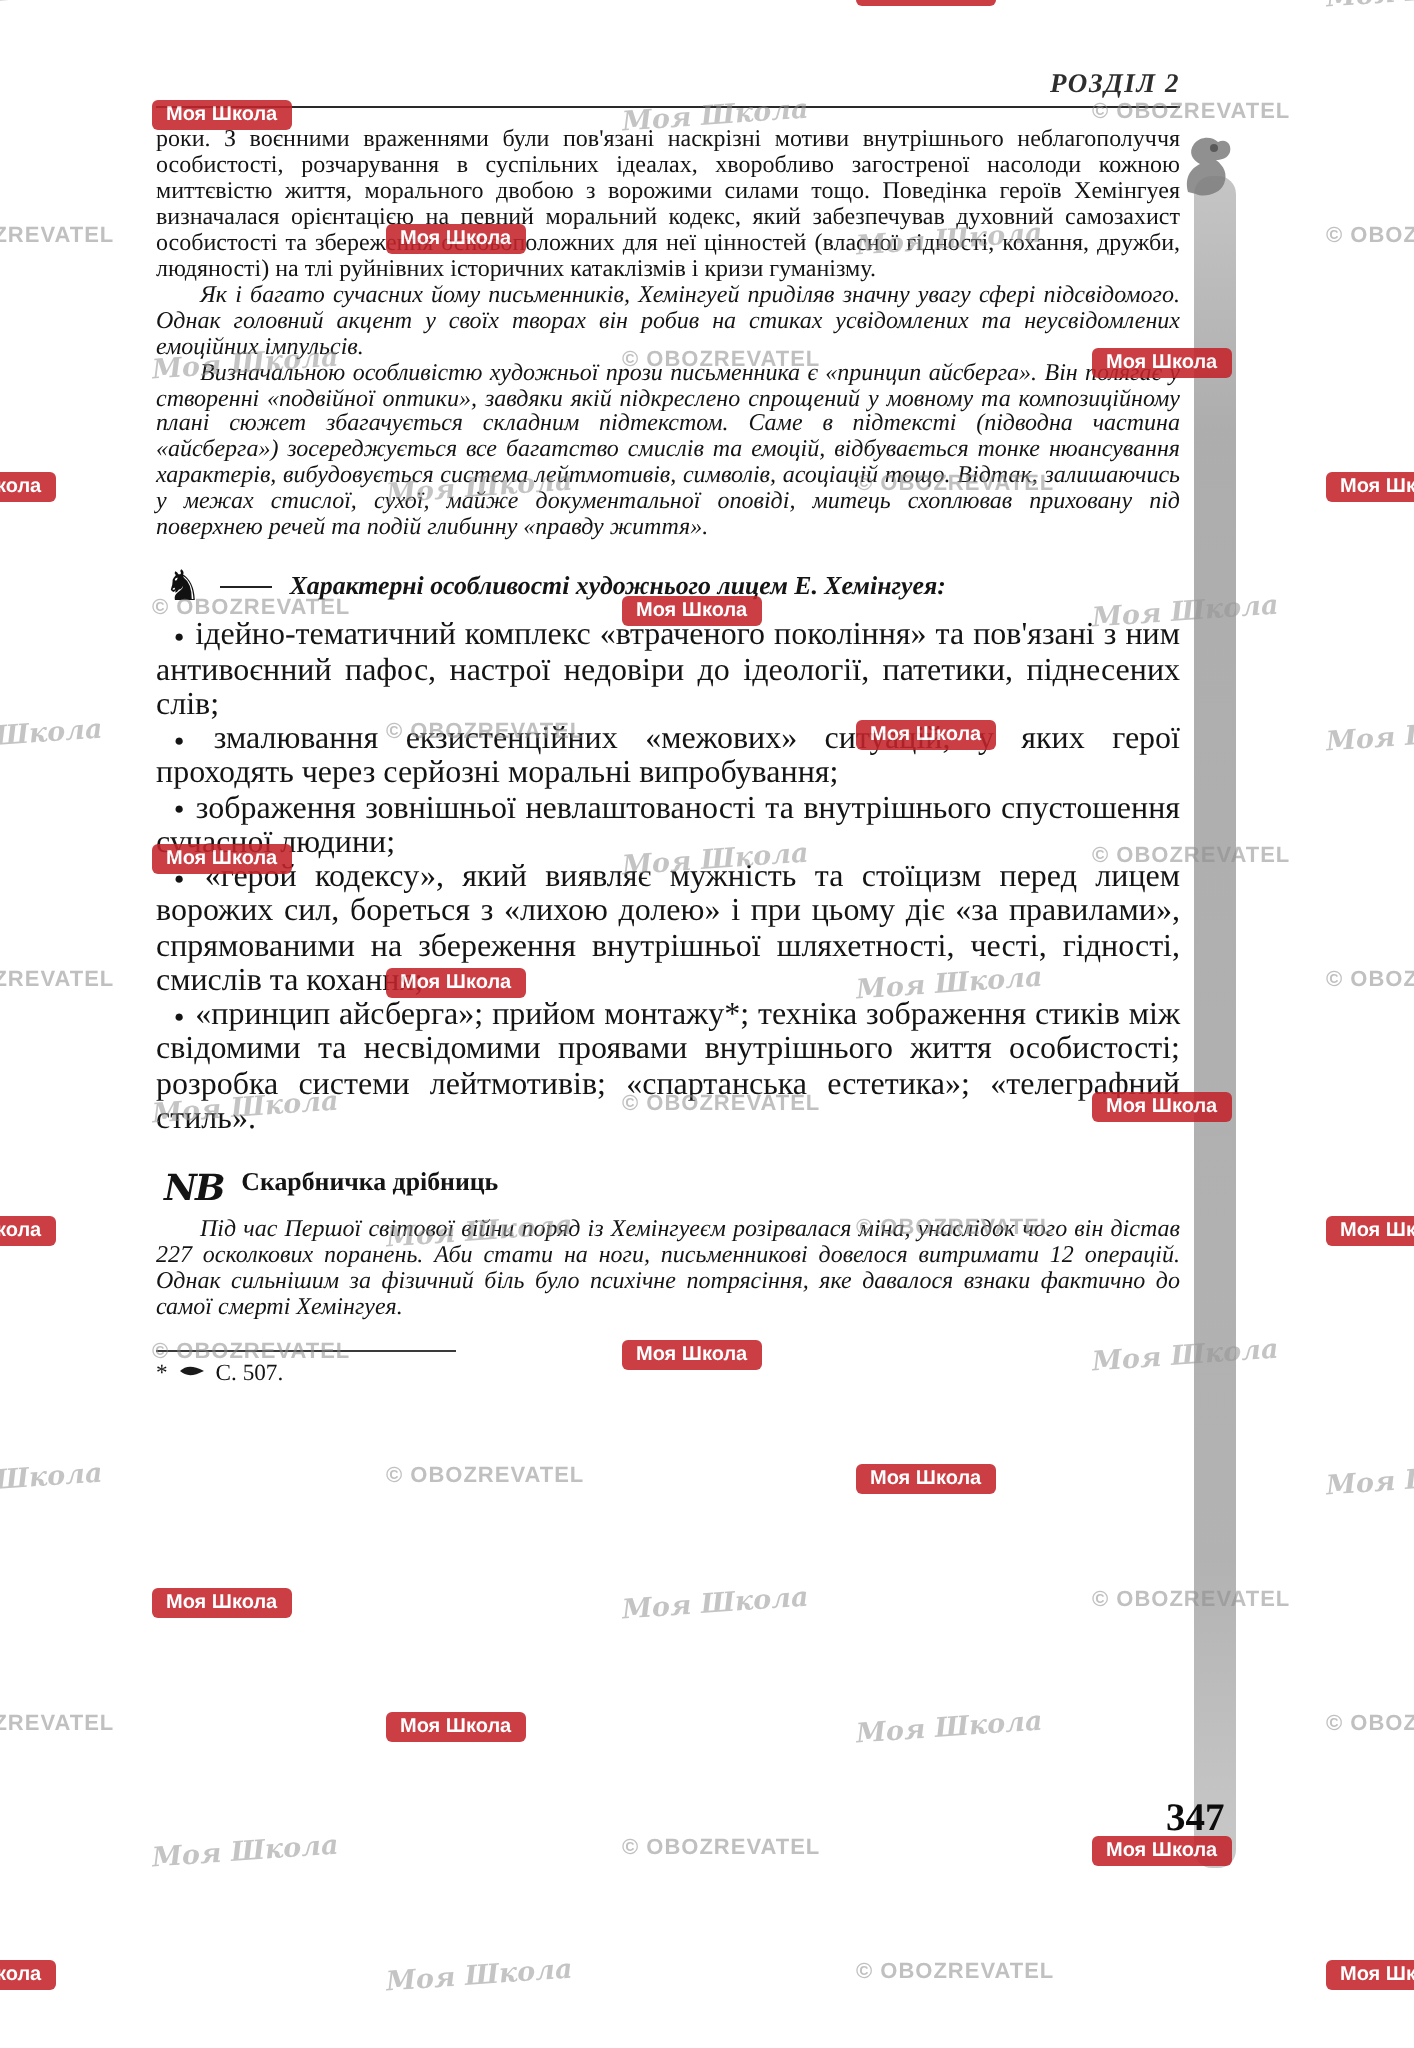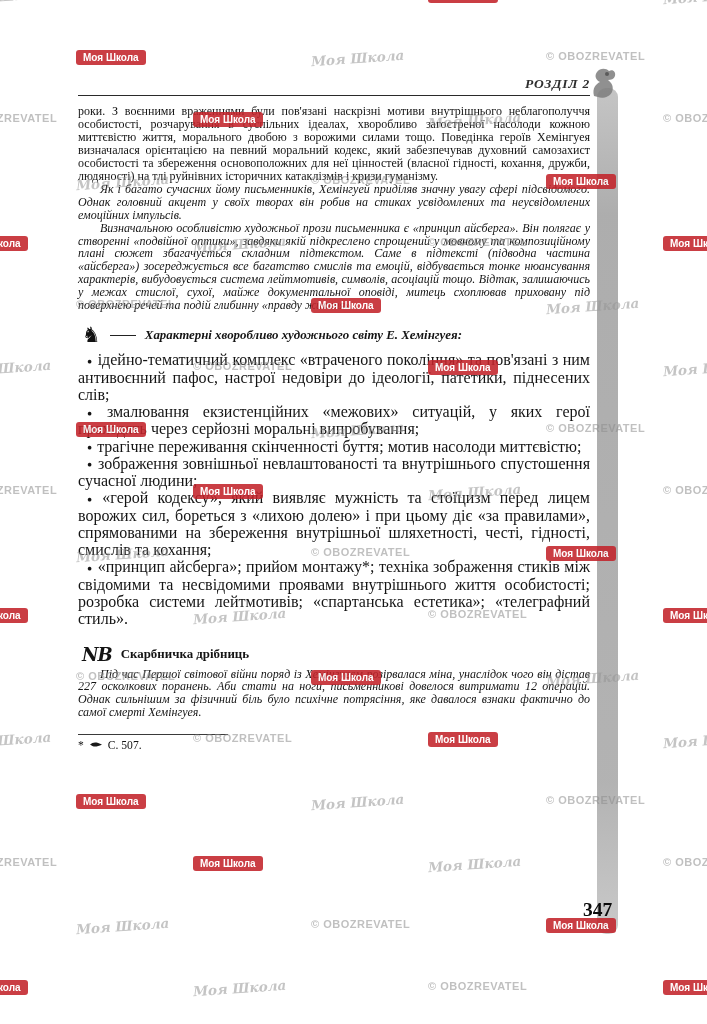--- a/index.html
+++ b/index.html
@@ -4,40 +4,40 @@
 <style>
   html,body { margin:0; padding:0; background:#e8e8e8; }
   .page {
     position:relative; width:707px; height:1024px; margin:0 auto;
     background:#ffffff; overflow:hidden;
     font-family:"Liberation Serif", serif; color:#141414;
   }
   .content { position:absolute; left:78px; top:0; width:512px; z-index:1; }
 
   
-  .chapter-row { display:flex; justify-content:flex-end; align-items:center; margin-top:76px; }
+  .chapter-row { display:flex; justify-content:flex-end; align-items:center; margin-top:34px; }
   .chapter-title { font-style:italic; font-weight:bold; font-size:13.5px; letter-spacing:.8px; color:#2e2e2e; }
   .header-rule { border:0; border-top:1.6px solid #2a2a2a; margin:3px 0 0 0; }
   .chapter-ornament { position:absolute; left:588px; top:66px; z-index:2; }
 
   
   main { margin-top:9px; }
   p.body-text { margin:0; font-size:12px; line-height:1.08; text-align:justify; }
   .indent { text-indent:22px;font-style:italic; }
 
   
   .features-head { display:flex; align-items:center; gap:9px; margin:13px 0 5px 4px; }
   .knight-icon { font-family:"DejaVu Sans", sans-serif; font-size:21px; line-height:1; color:#111; }
   .head-dash { width:26px; border-top:1.4px solid #222; }
   .features-title { font-weight:bold; font-style:italic; font-size:12.9px; }
   p.bullet { margin:0; font-size:16px; line-height:1.08; text-align:justify; text-indent:9px; }
   p.bullet::before { content:"●"; font-size:8.5px; vertical-align:1.5px; margin-right:5px; }
 
   
-  .trivia-head { display:flex; align-items:center; gap:9px; margin:16px 0 3px 4px; }
+  .trivia-head { display:flex; gap:9px; margin:16px 0 3px 4px; }
   .nb-icon { font-style:italic; font-weight:bold; font-size:18px; letter-spacing:-1px; font-family:"DejaVu Serif", serif; }
   .trivia-title { font-weight:bold; font-size:12.9px; }
 
   
   .footnote { margin-top:15px; font-size:11.6px; }
   .footnote-rule { width:150px; border:0; border-top:1px solid #3a3a3a; margin:0 0 4px 0; }
   .footnote p { margin:0; display:flex; align-items:center; gap:5px; }
 
   .page-number { position:absolute; left:583px; top:899px; z-index:3; font-weight:bold; font-size:19.5px; color:#0c0c0c; }
 
@@ -79,26 +79,25 @@
 
     <main>
       <p class="body-text">роки. З воєнними враженнями були пов'язані наскрізні мотиви внутрішнього неблагополуччя особистості, розчарування в суспільних ідеалах, хворобливо загостреної насолоди кожною миттєвістю життя, морального двобою з ворожими силами тощо. Поведінка героїв Хемінгуея визначалася орієнтацією на певний моральний кодекс, який забезпечував духовний самозахист особистості та збереження основоположних для неї цінностей (власної гідності, кохання, дружби, людяності) на тлі руйнівних історичних катаклізмів і кризи гуманізму.</p>
       <p class="body-text indent">Як і багато сучасних йому письменників, Хемінгуей приділяв значну увагу сфері підсвідомого. Однак головний акцент у своїх творах він робив на стиках усвідомлених та неусвідомлених емоційних імпульсів.</p>
       <p class="body-text indent">Визначальною особливістю художньої прози письменника є «принцип айсберга». Він полягає у створенні «подвійної оптики», завдяки якій підкреслено спрощений у мовному та композиційному плані сюжет збагачується складним підтекстом. Саме в підтексті (підводна частина «айсберга») зосереджується все багатство смислів та емоцій, відбувається тонке нюансування характерів, вибудовується система лейтмотивів, символів, асоціацій тощо. Відтак, залишаючись у межах стислої, сухої, майже документальної оповіді, митець схоплював приховану під поверхнею речей та подій глибинну «правду життя».</p>
 
       <section class="features">
         <div class="features-head">
           <span class="knight-icon">♞</span>
           <span class="head-dash"></span>
-          <span class="features-title">Характерні хворобливо художнього світу Е. Хемінгуея:</span>
+          <span class="features-title">Характерні особливості художнього лицем Е. Хемінгуея:</span>
         </div>
         <div>
           <p class="bullet">ідейно-тематичний комплекс «втраченого покоління» та пов'язані з ним антивоєнний пафос, настрої недовіри до ідеології, патетики, піднесених слів;</p>
           <p class="bullet">змалювання екзистенційних «межових» ситуацій, у яких герої проходять через серйозні моральні випробування;</p>
-          <p class="bullet">трагічне переживання скінченності буття; мотив насолоди миттєвістю;</p>
           <p class="bullet">зображення зовнішньої невлаштованості та внутрішнього спустошення сучасної людини;</p>
           <p class="bullet">«герой кодексу», який виявляє мужність та стоїцизм перед лицем ворожих сил, бореться з «лихою долею» і при цьому діє «за правилами», спрямованими на збереження внутрішньої шляхетності, честі, гідності, смислів та кохання;</p>
           <p class="bullet">«принцип айсберга»; прийом монтажу*; техніка зображення стиків між свідомими та несвідомими проявами внутрішнього життя особистості; розробка системи лейтмотивів; «спартанська естетика»; «телеграфний стиль».</p>
         </div>
       </section>
 
       <section class="trivia">
         <div class="trivia-head">
           <span class="nb-icon">NB</span>
           <span class="trivia-title">Скарбничка дрібниць</span>

